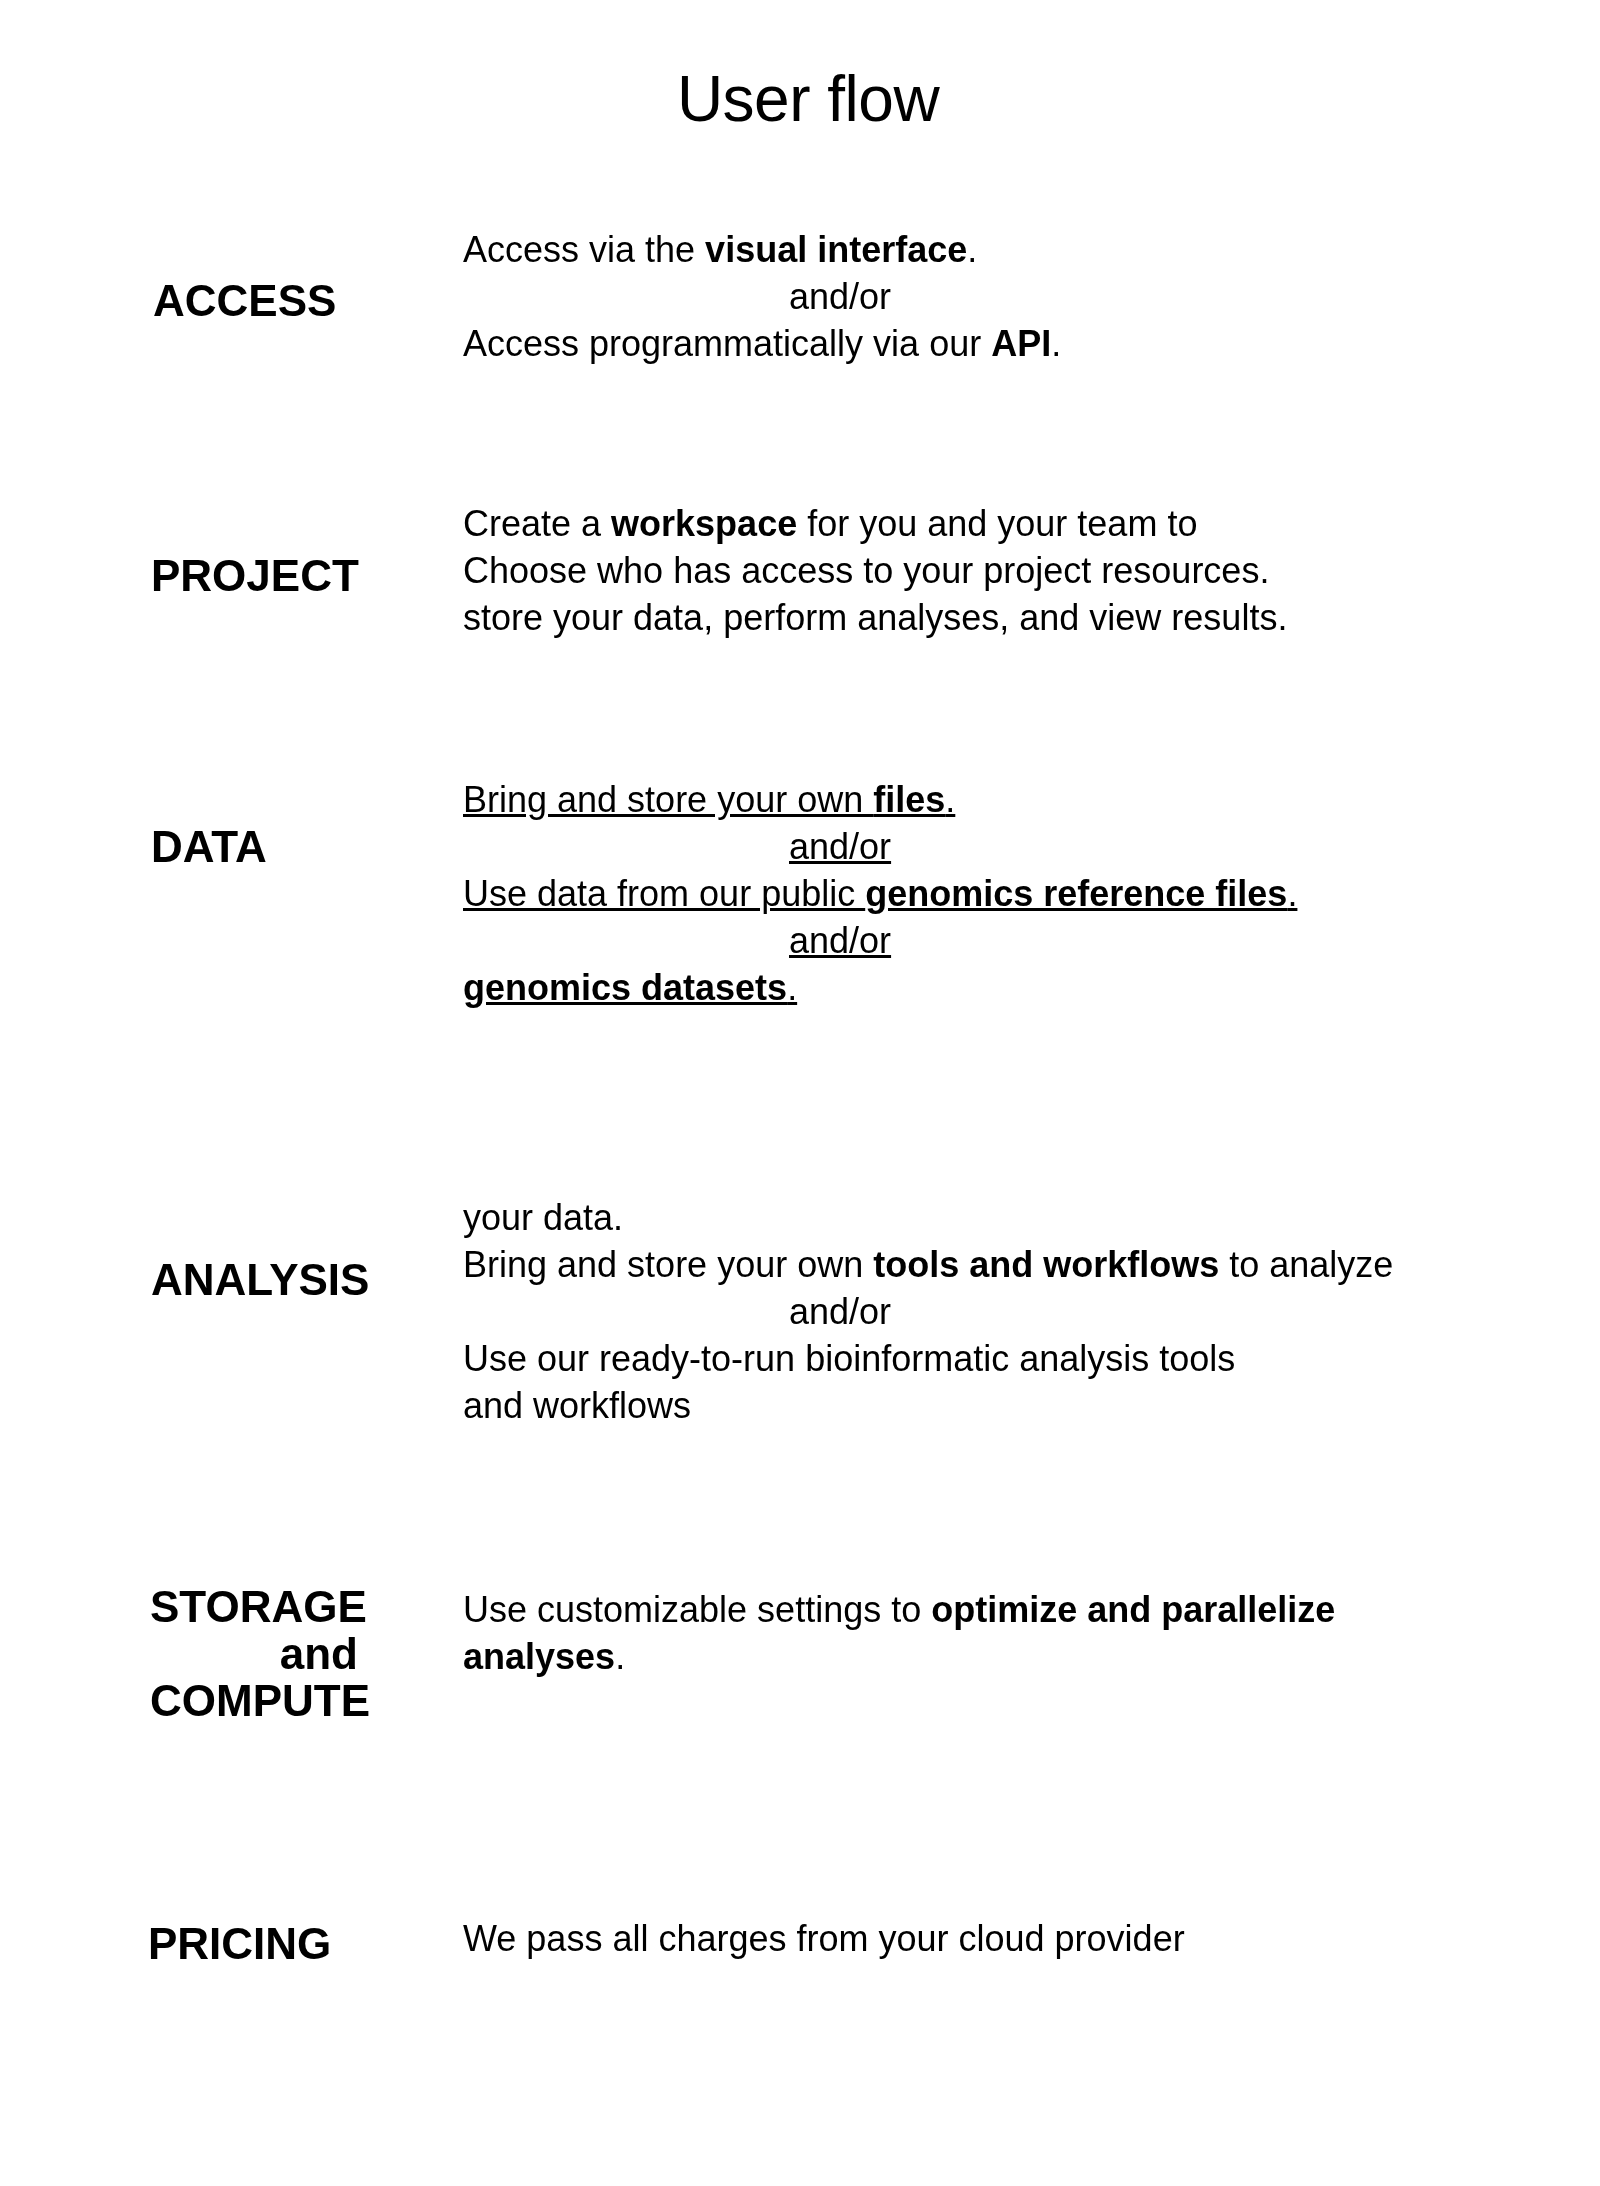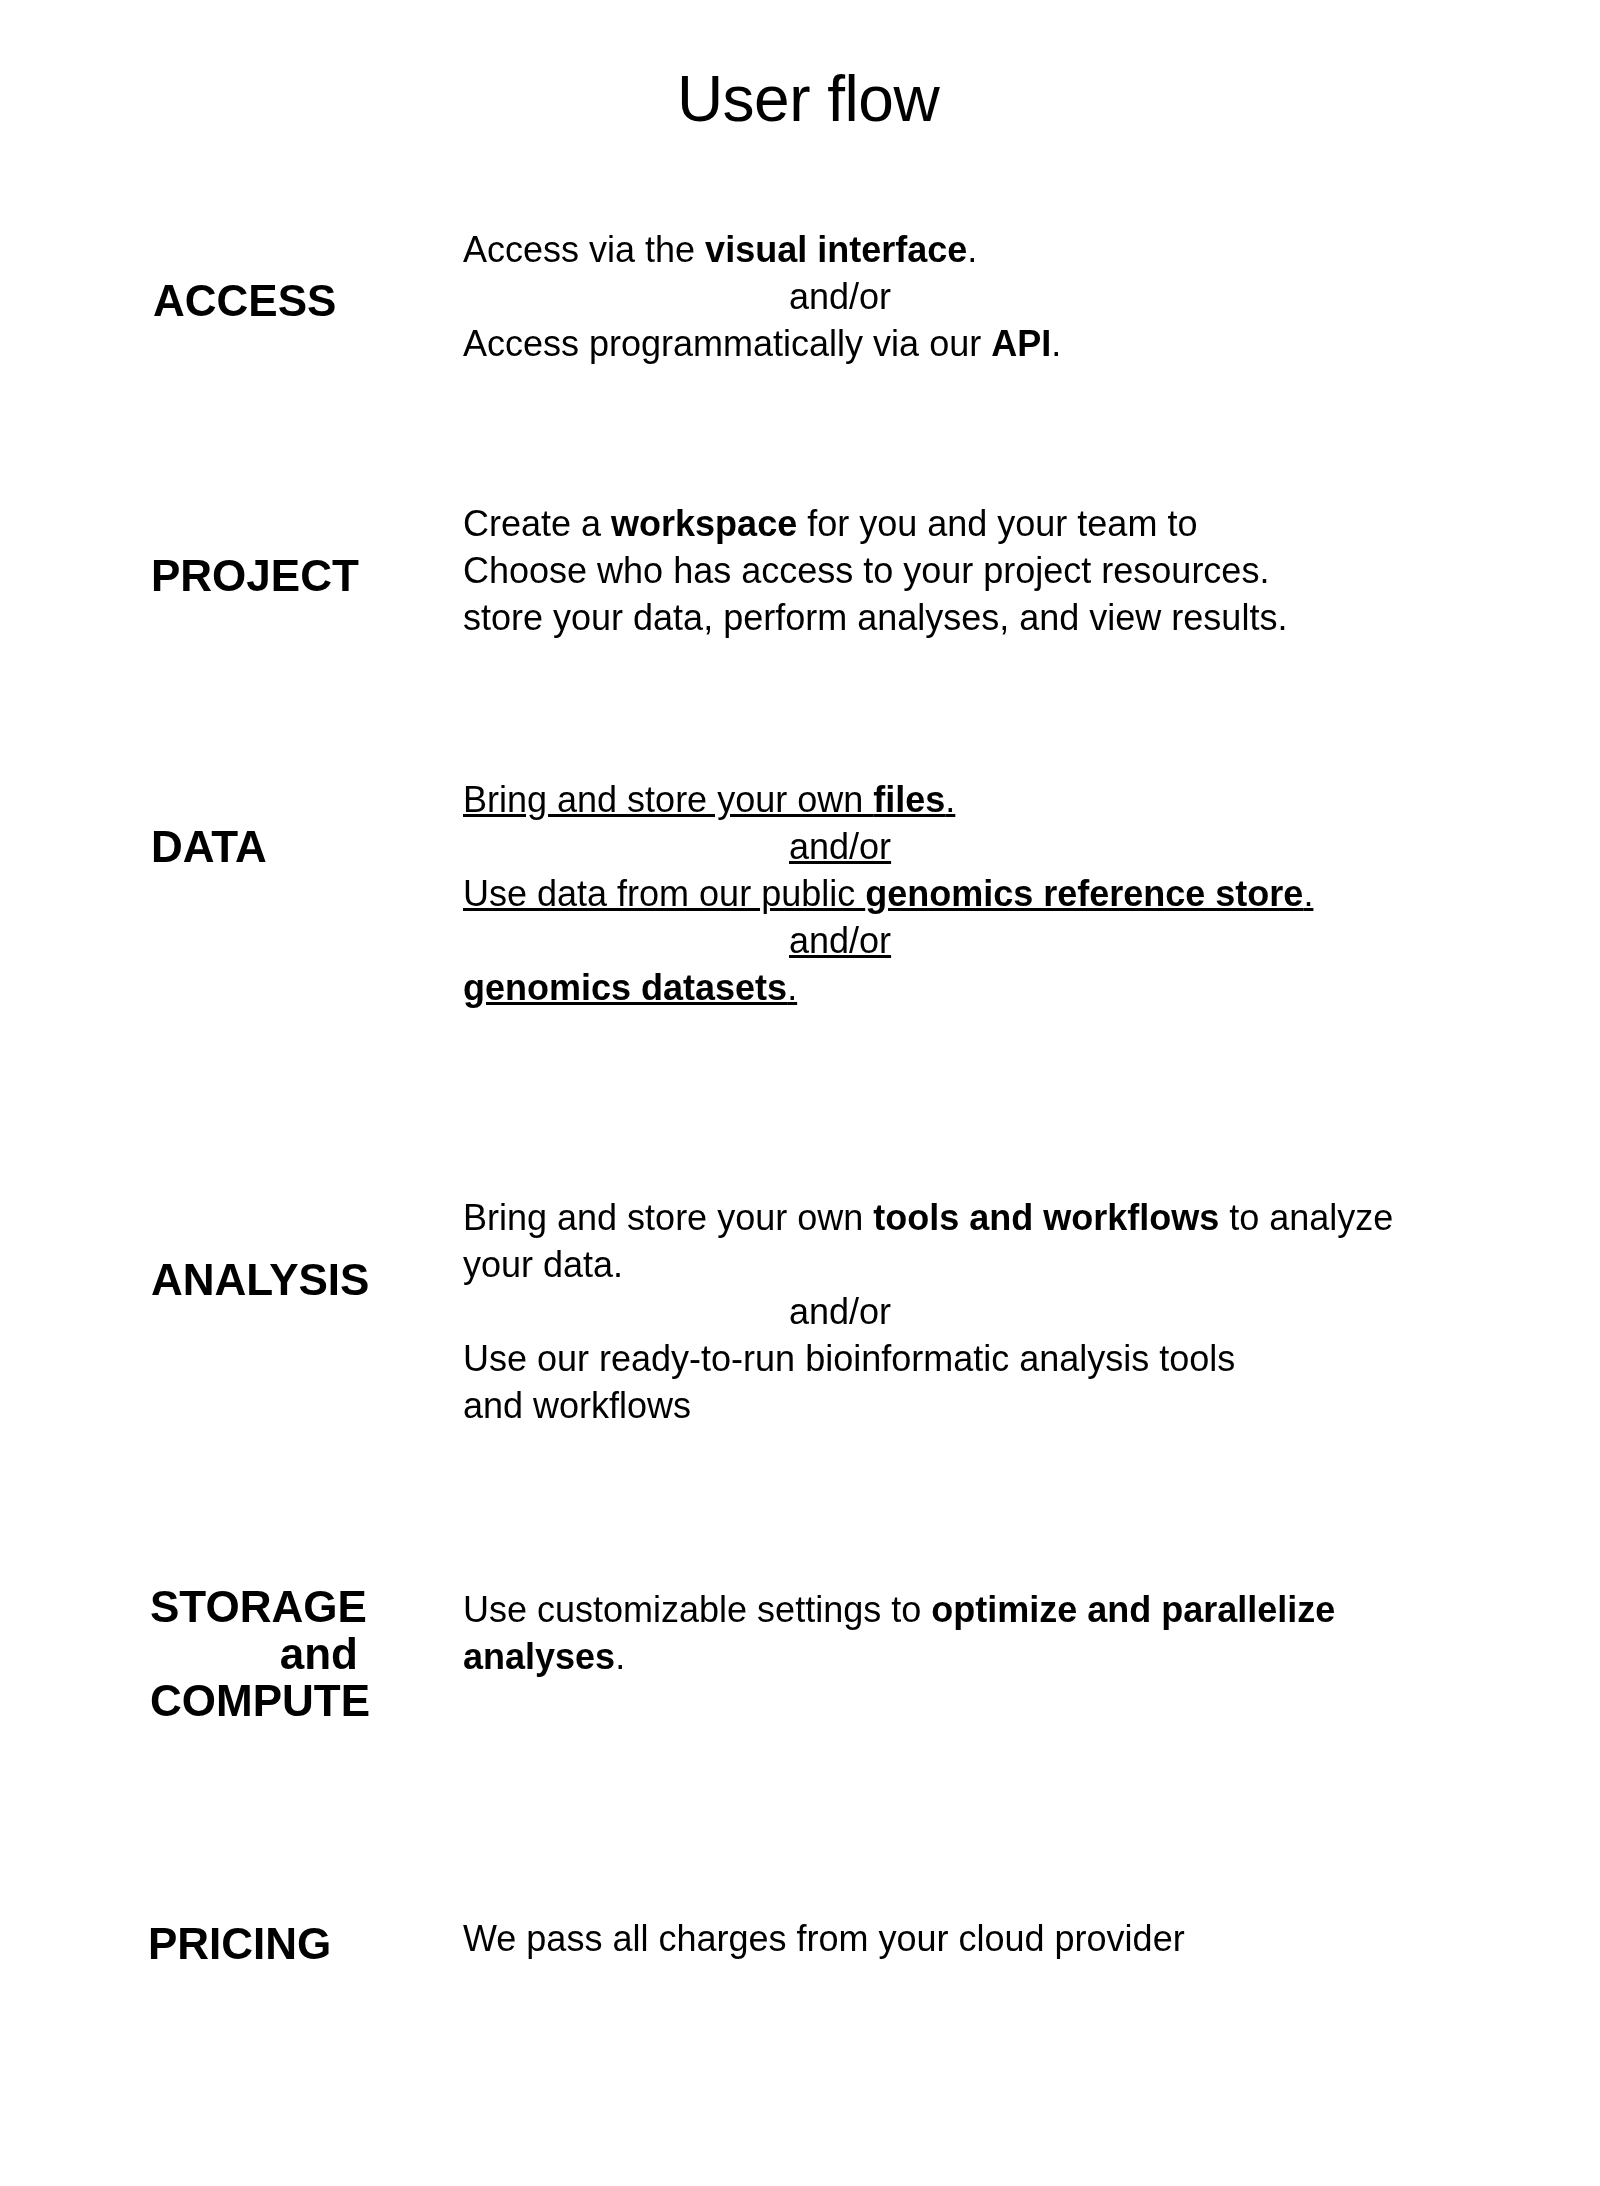--- a/index.html
+++ b/index.html
@@ -30,29 +30,29 @@
 <div class="body" style="top:500px;">
   <span class="ln"><span>Create a </span><b>workspace</b><span> for you and your team to</span></span>
   <span class="ln"><span>Choose who has access to your project resources.</span></span>
   <span class="ln"><span>store your data, perform analyses, and view results.</span></span>
 </div>
 
 <div class="label" style="left:151px; top:823px;">DATA</div>
 <div class="body" style="top:776px;text-decoration:underline;">
   <span class="ln"><span>Bring and store your own </span><b>files</b><span>.</span></span>
   <span class="ln andor"><span>and/or</span></span>
-  <span class="ln"><span>Use data from our public </span><b>genomics reference store</b><span>.</span></span>
+  <span class="ln"><span>Use data from our public </span><b>genomics reference files</b><span>.</span></span>
   <span class="ln andor"><span>and/or</span></span>
   <span class="ln"><span></span><b>genomics datasets</b><span>.</span></span>
 </div>
 
 <div class="label" style="left:151px; top:1256px;">ANALYSIS</div>
 <div class="body" style="top:1194px;">
+  <span class="ln"><span>your data.</span></span>
   <span class="ln"><span>Bring and store your own </span><b>tools and workflows</b><span> to analyze</span></span>
-  <span class="ln"><span>your data.</span></span>
   <span class="ln andor"><span>and/or</span></span>
   <span class="ln"><span>Use our ready-to-run bioinformatic analysis tools</span></span>
   <span class="ln"><span>and workflows</span></span>
 </div>
 
 <div class="label center" style="left:150px; top:1552px; width:208px;">
   <div>STORAGE</div>
   <div>and</div>
   <div>COMPUTE</div>
 </div>

